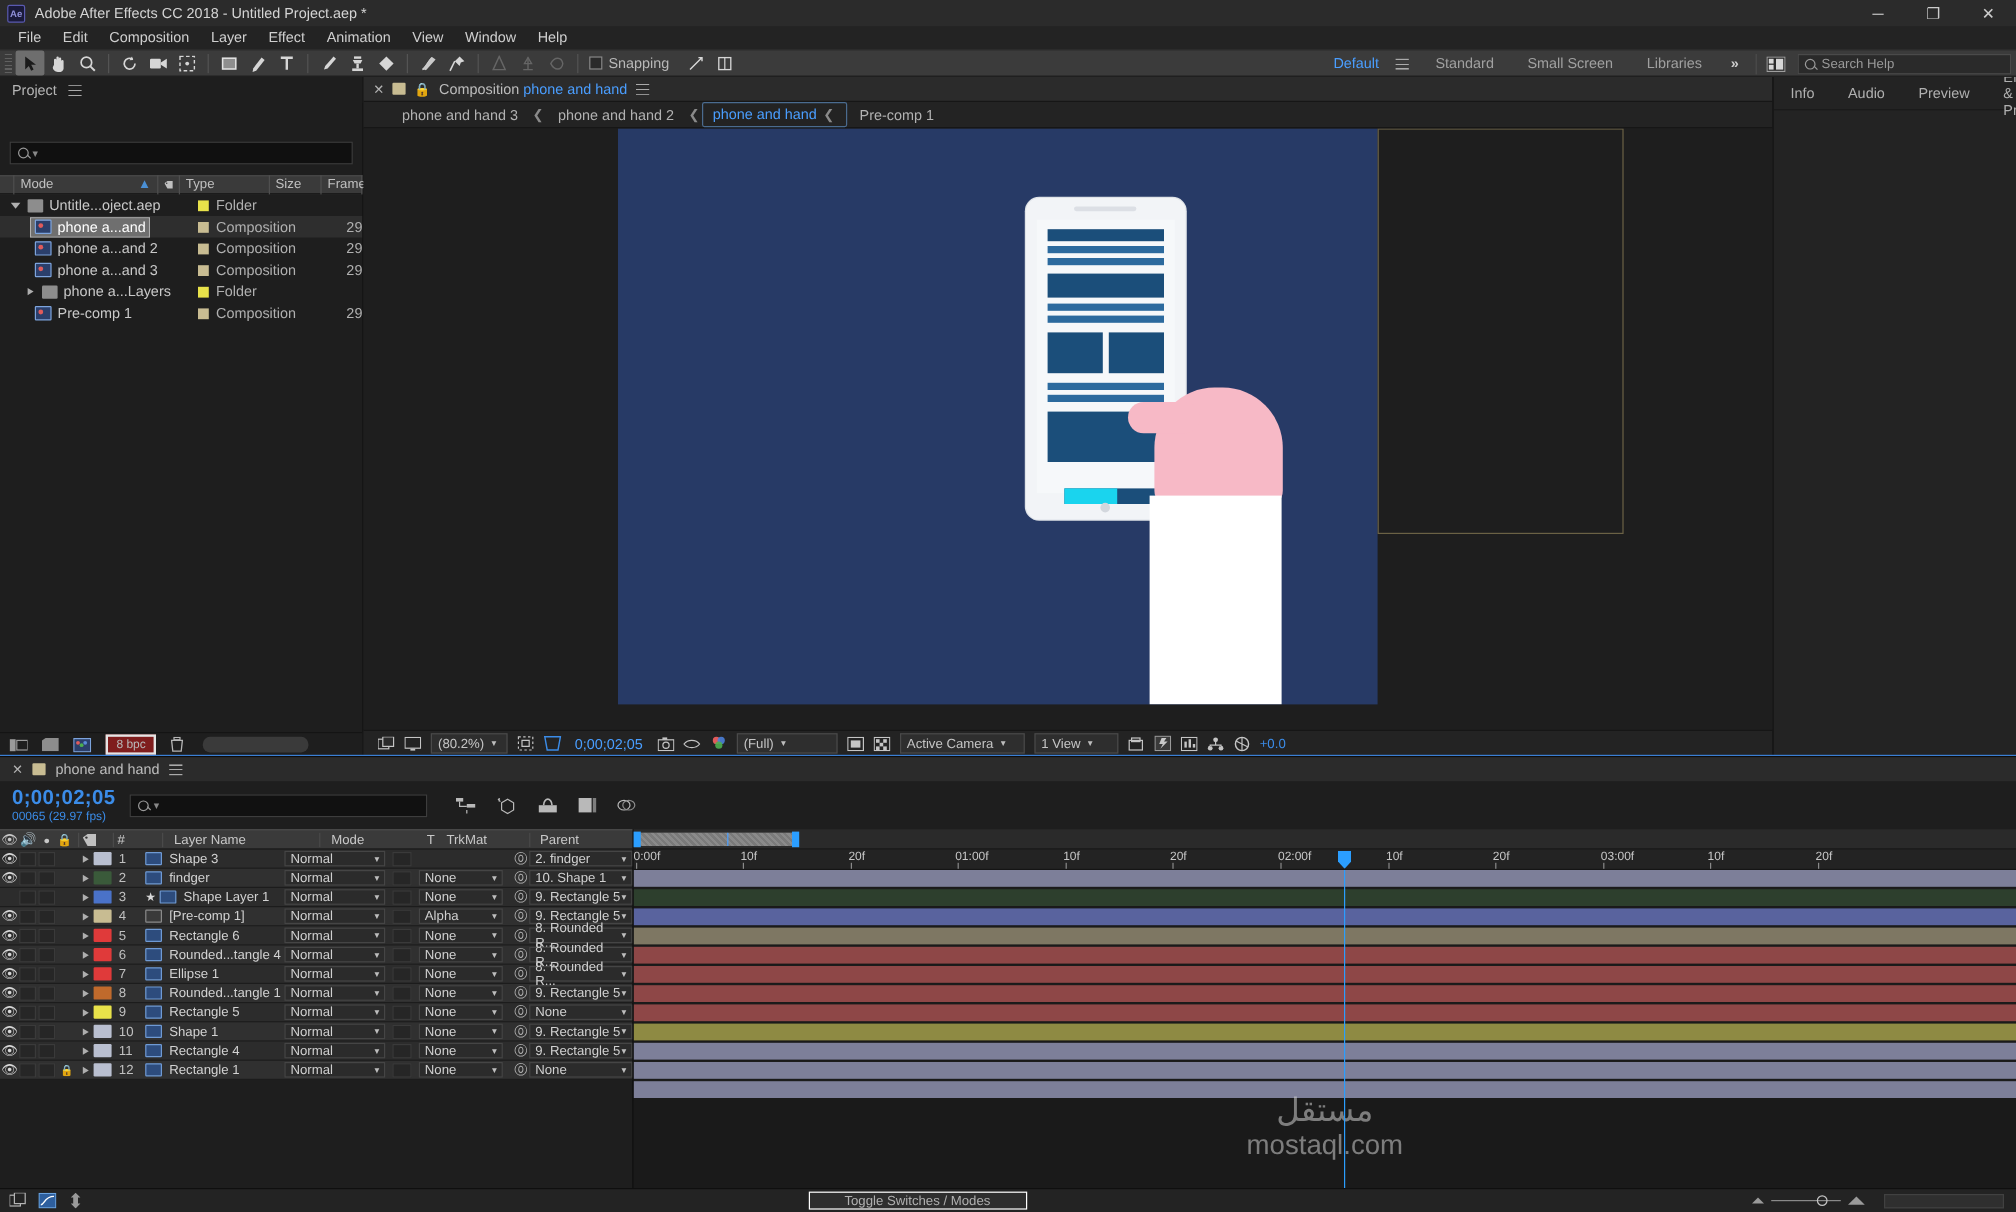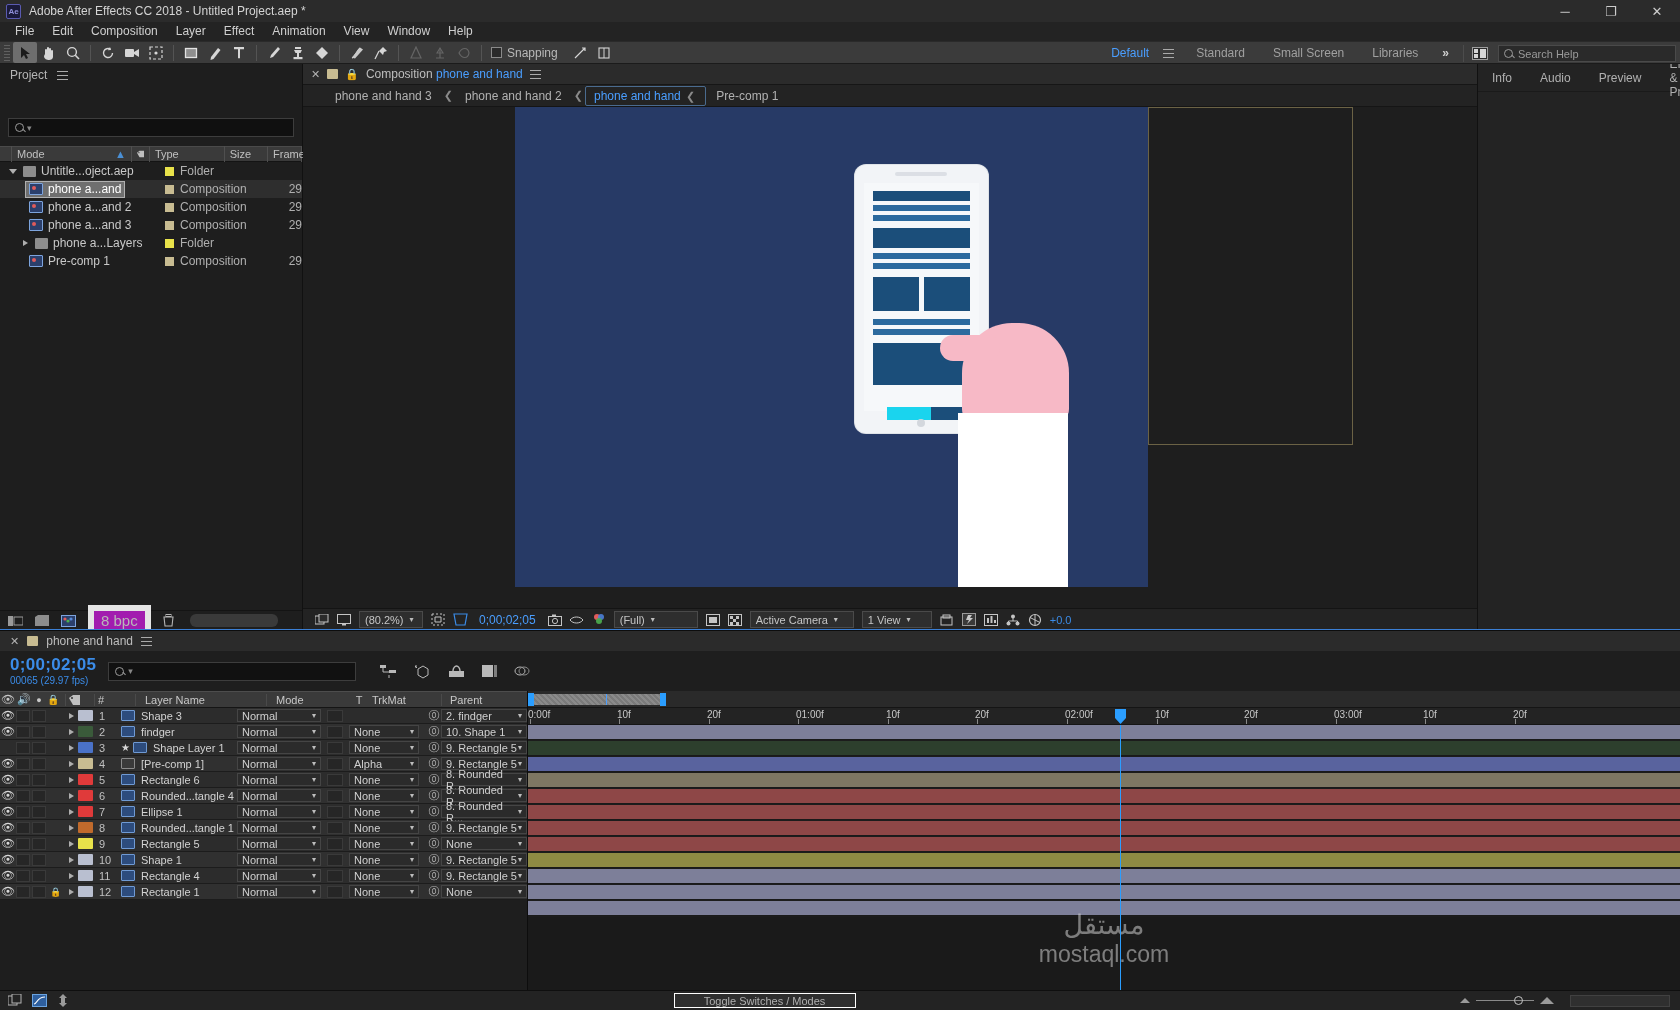--- a/index.html
+++ b/index.html
@@ -496,21 +496,21 @@
             </svg>
         </span>
         <span>
           <svg width="15" height="12" viewBox="0 0 15 12">
               <rect x="0.5" y="0.5" width="14" height="11" fill="#2b3f6b" stroke="#7da4dd"></rect>
               <circle cx="4" cy="4" r="1.6" fill="#e05b5b"></circle>
               <circle cx="7" cy="6" r="1.6" fill="#4caf50"></circle>
               <circle cx="10" cy="4" r="1.6" fill="#5a8bd8"></circle>
             </svg>
         </span>
-        <span style="border:6px solid #e5e5e5;background:#a21caf;padding:1px 7px;font-size:15px">8 bpc</span>
+        <span style="border:2px solid #e5e5e5;background:#7f1d1d;padding:1px 7px;font-size:10px">8 bpc</span>
         <span>
           <svg width="11" height="13" viewBox="0 0 11 13">
               <path d="M1 3h9l-1 9H2z" fill="none" stroke="#b5b5b5" stroke-width="1.1"></path>
               <rect x="3" y="0.5" width="5" height="2" fill="none" stroke="#b5b5b5"></rect>
             </svg>
         </span>
         <span style="width:88px;height:13px;background:#3a3a3a;border-radius:6px;margin-left:4px"></span>
       </div>
     </div>
 

